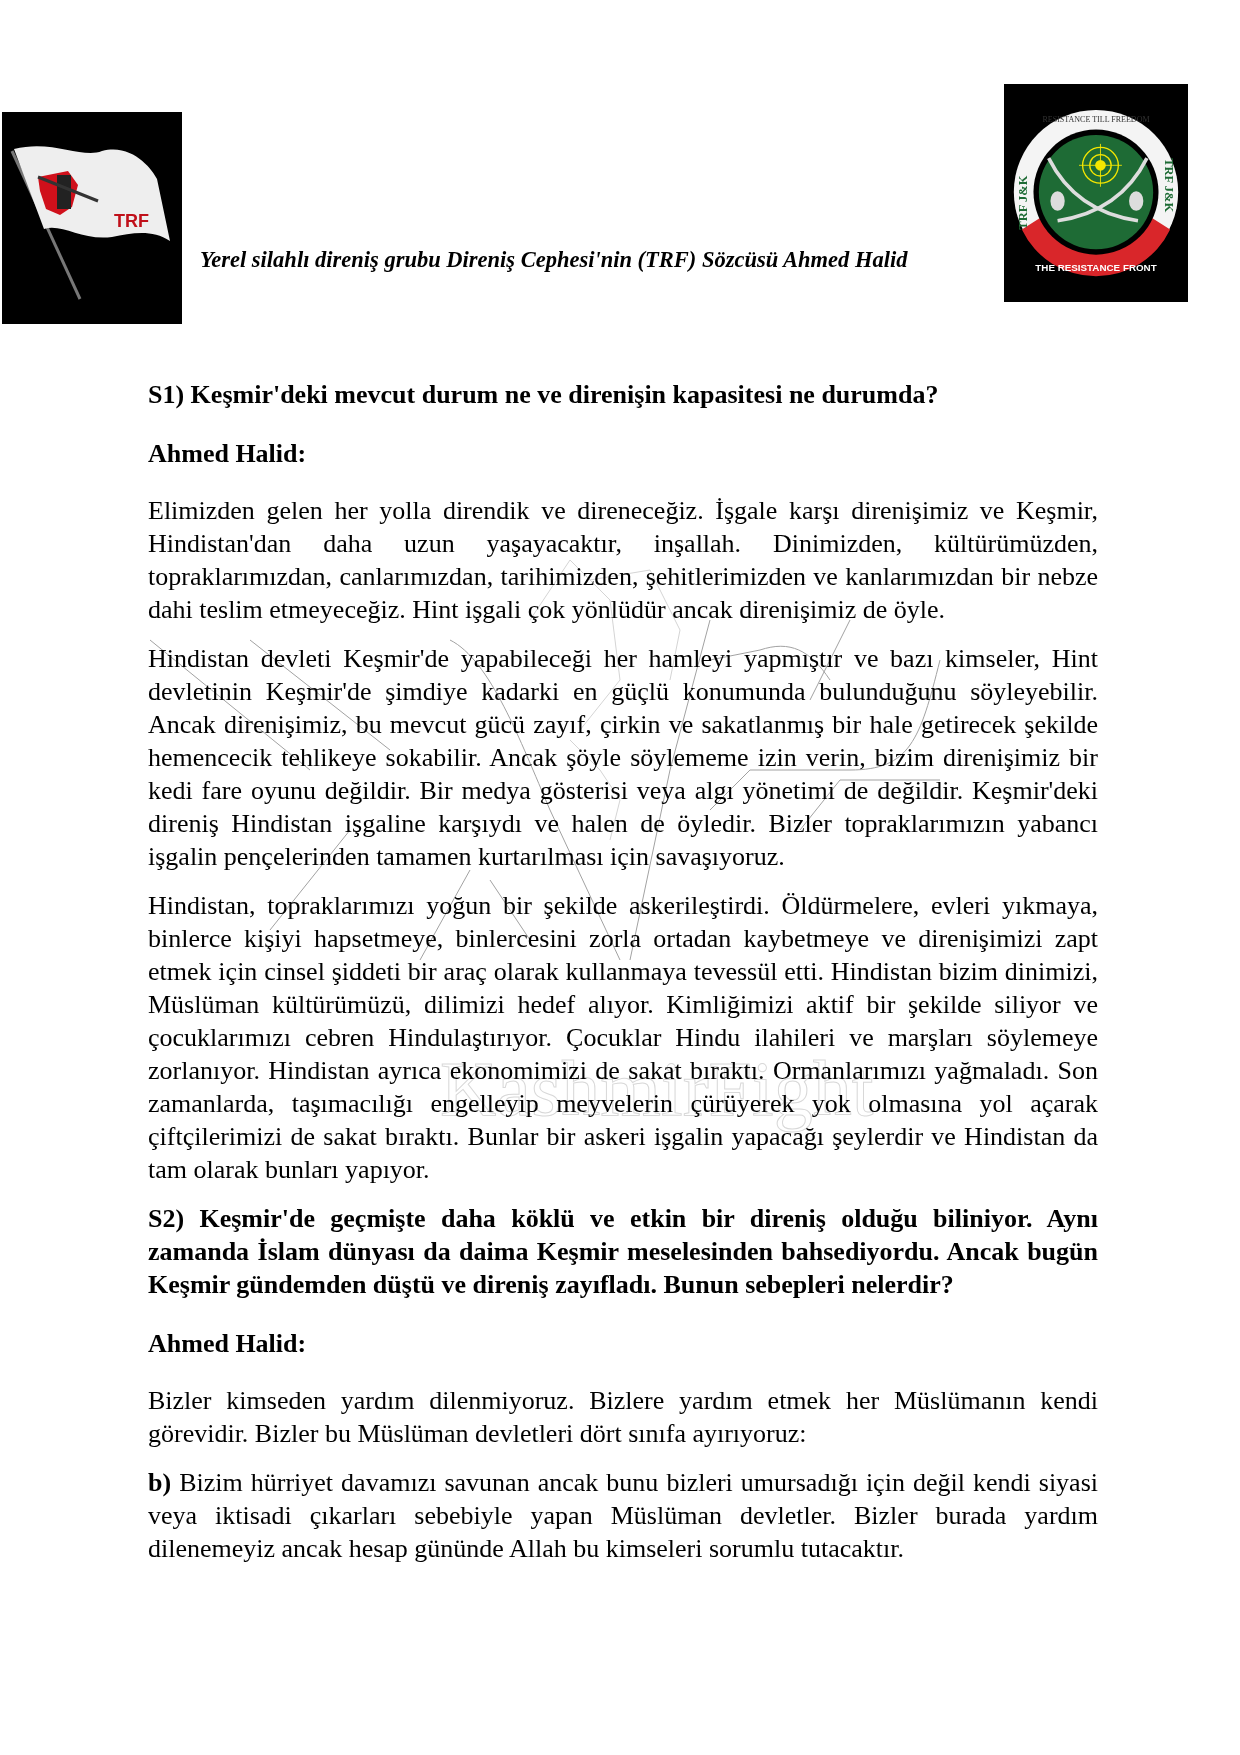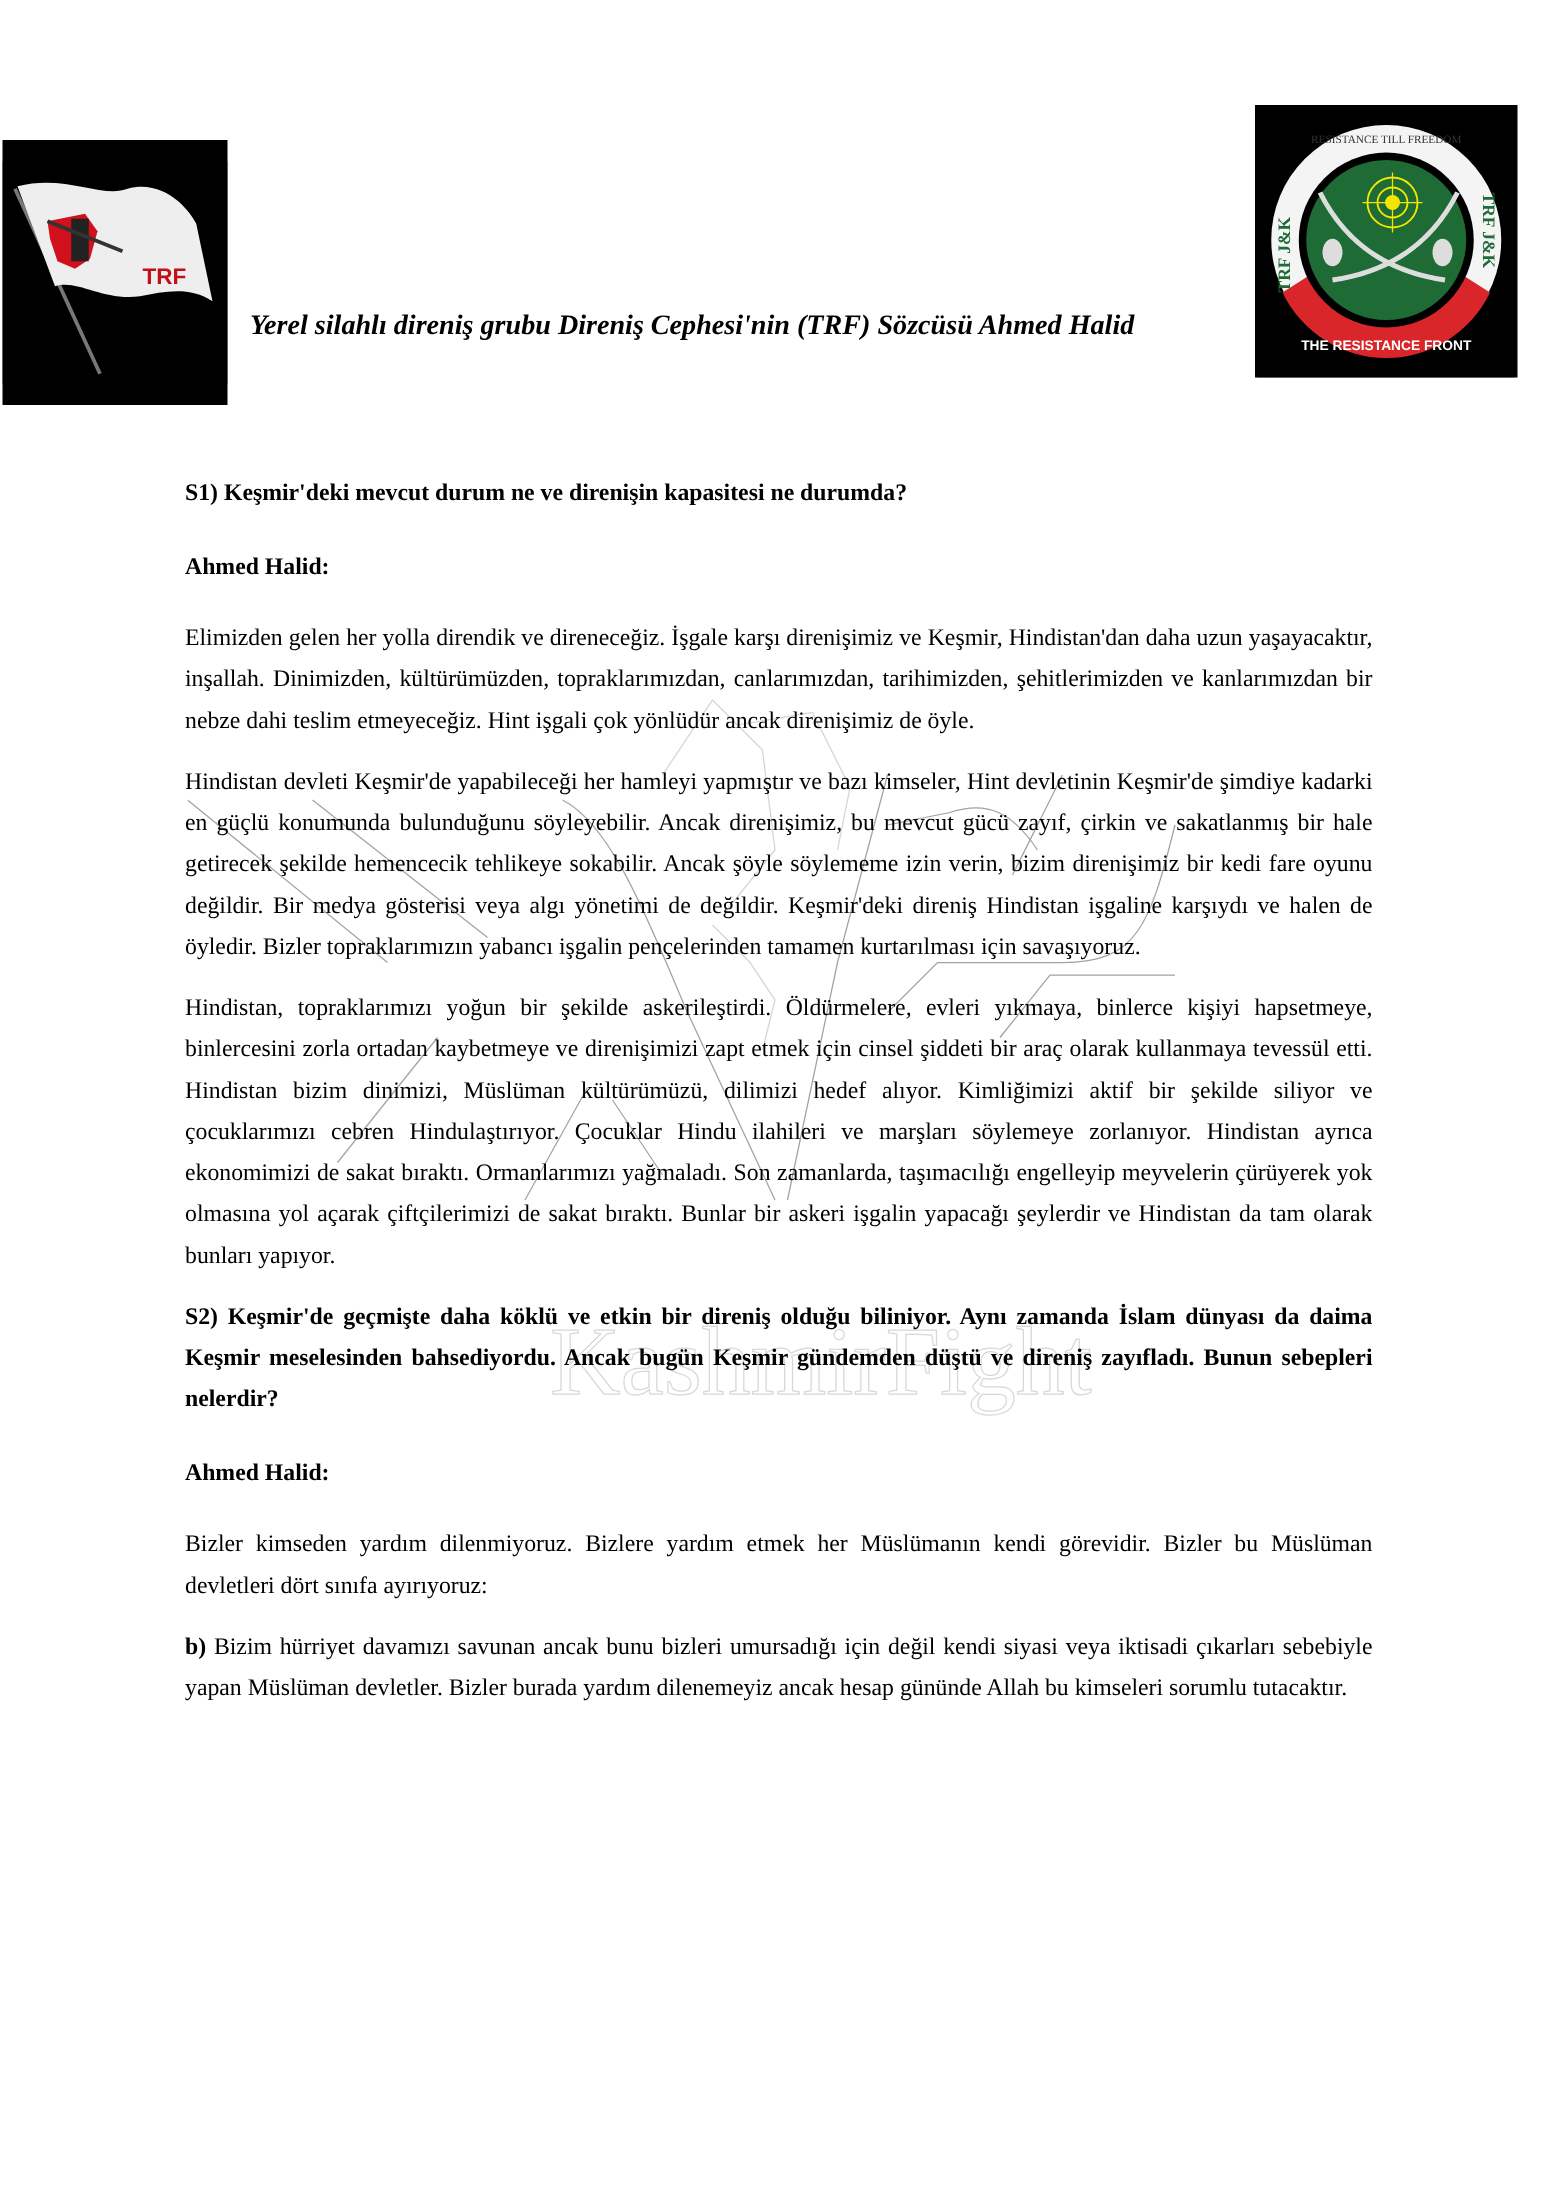--- a/index.html
+++ b/index.html
@@ -1,24 +1,24 @@
 <!DOCTYPE html>
 <html><head>
 <meta charset="utf-8">
 <style>
   html, body { margin: 0; padding: 0; background: #ffffff; }
   body { width: 1240px; height: 1755px; position: relative; overflow: hidden;
          font-family: "Liberation Serif", "DejaVu Serif", serif; color: #000; }
   .logo-left { position: absolute; left: 2px; top: 112px; width: 180px; height: 212px; background: #000; }
-  .logo-right { position: absolute; left: 1004px; top: 84px; width: 210px; height: 218px; background: #000; }
+  .logo-right { position: absolute; left: 1004px; top: 84px; width: 184px; height: 218px; background: #000; }
   .logo-left svg, .logo-right svg { width: 100%; height: 100%; display: block; }
   .intro { position: absolute; left: 200px; top: 244px; width: 800px;
            font-style: italic; font-weight: bold; font-size: 22.5px; line-height: 32px; }
   .content { position: absolute; left: 148px; top: 378px; width: 950px;
-             font-size: 19px; line-height: 33px; text-align: justify; }
+             font-size: 26px; line-height: 33px; text-align: justify; }
   .content p { margin: 0 0 16px 0; }
   .q { font-weight: bold; }
   .speaker { font-weight: bold; margin-top: 26px !important; margin-bottom: 24px !important; }
   .first-q { margin-bottom: 22px !important; }
   .lbl { font-weight: bold; }
   .watermark { position: absolute; left: 150px; top: 540px; width: 960px; height: 700px; pointer-events: none; }
 </style>
 </head>
 <body>
 

